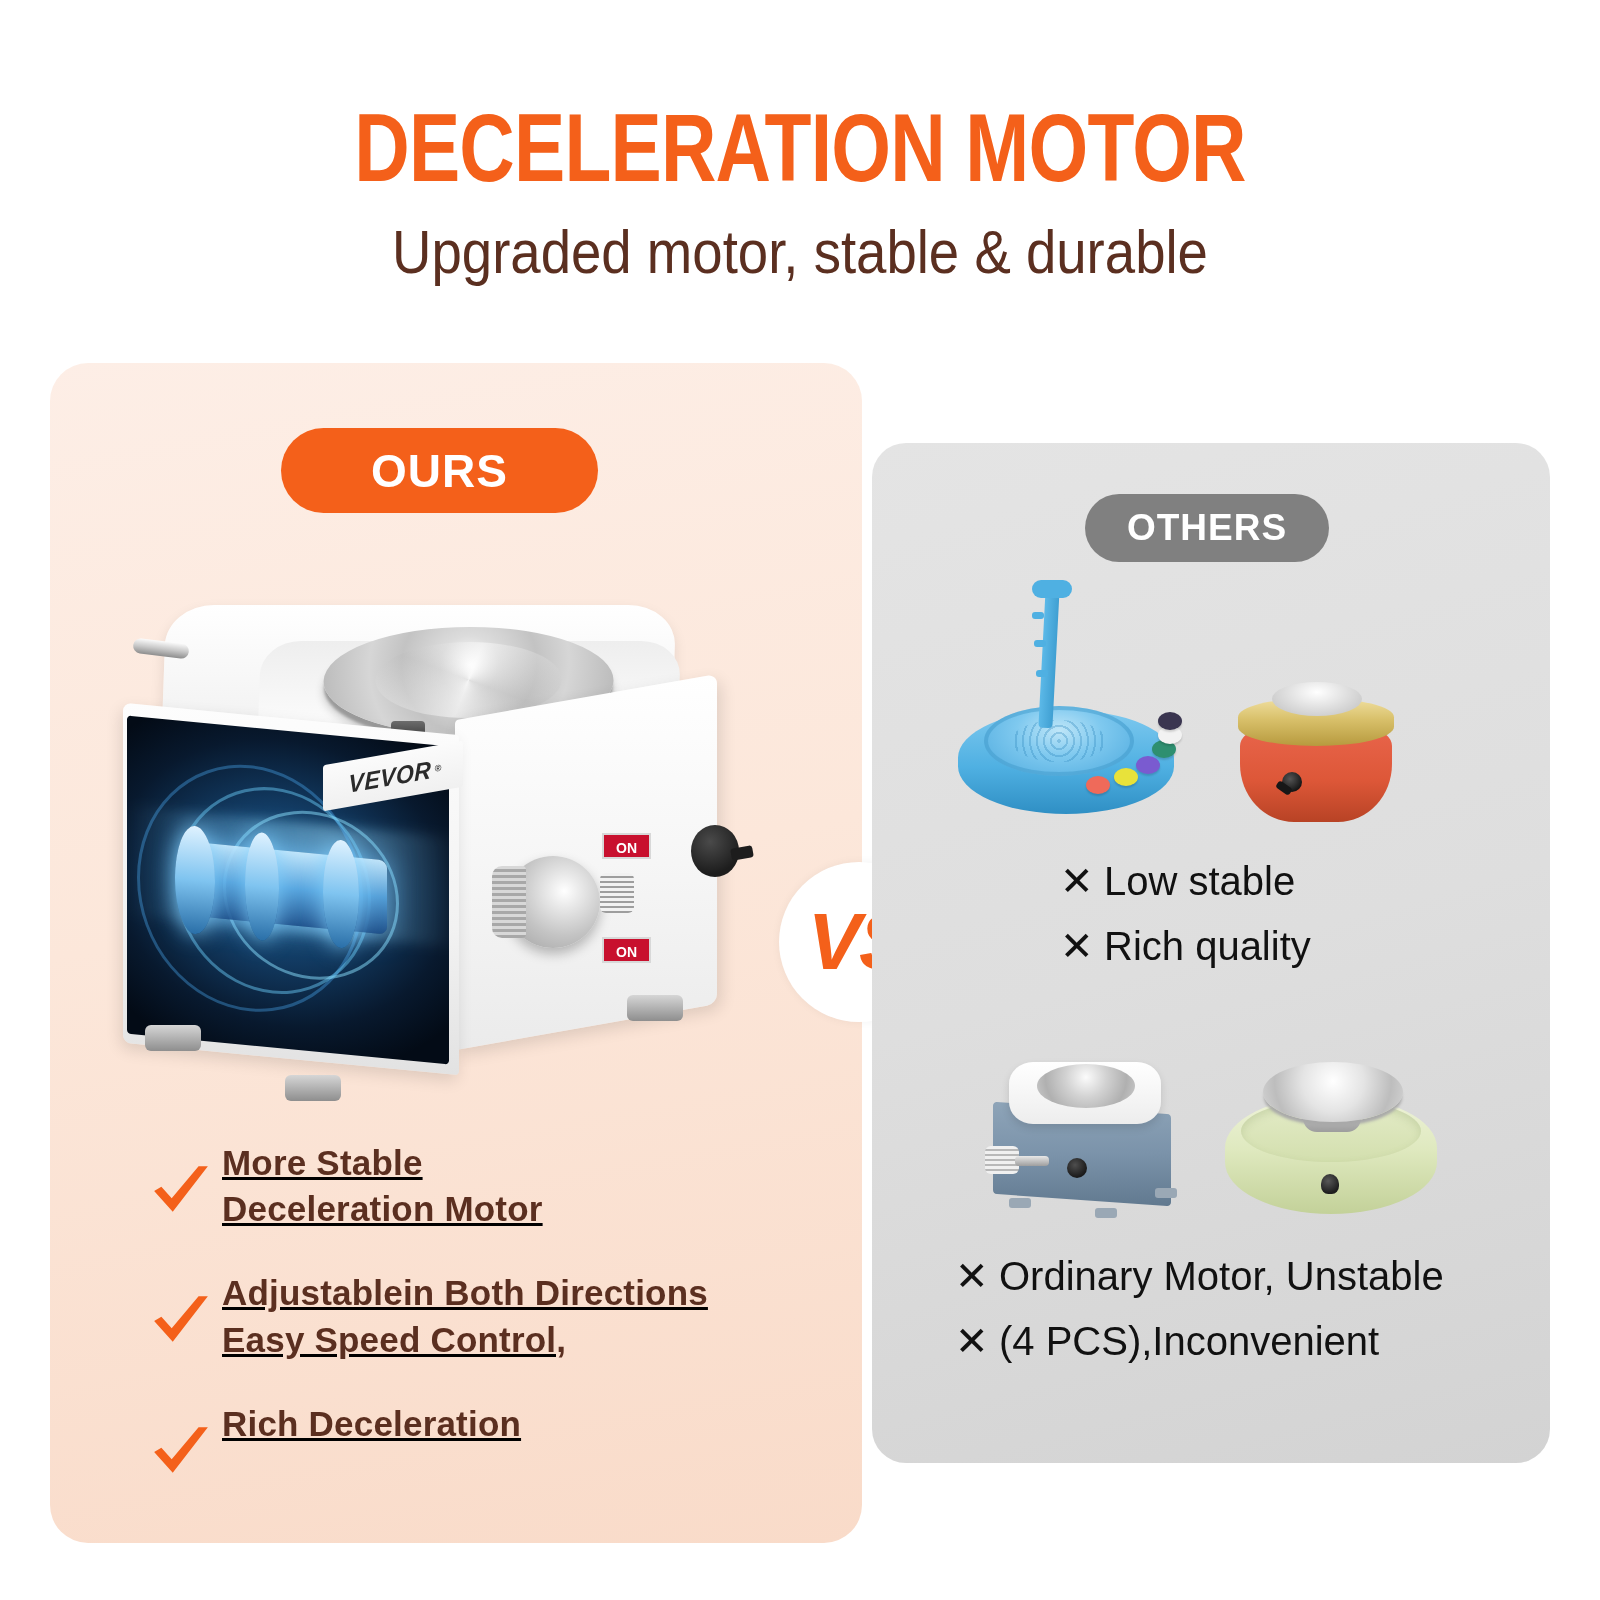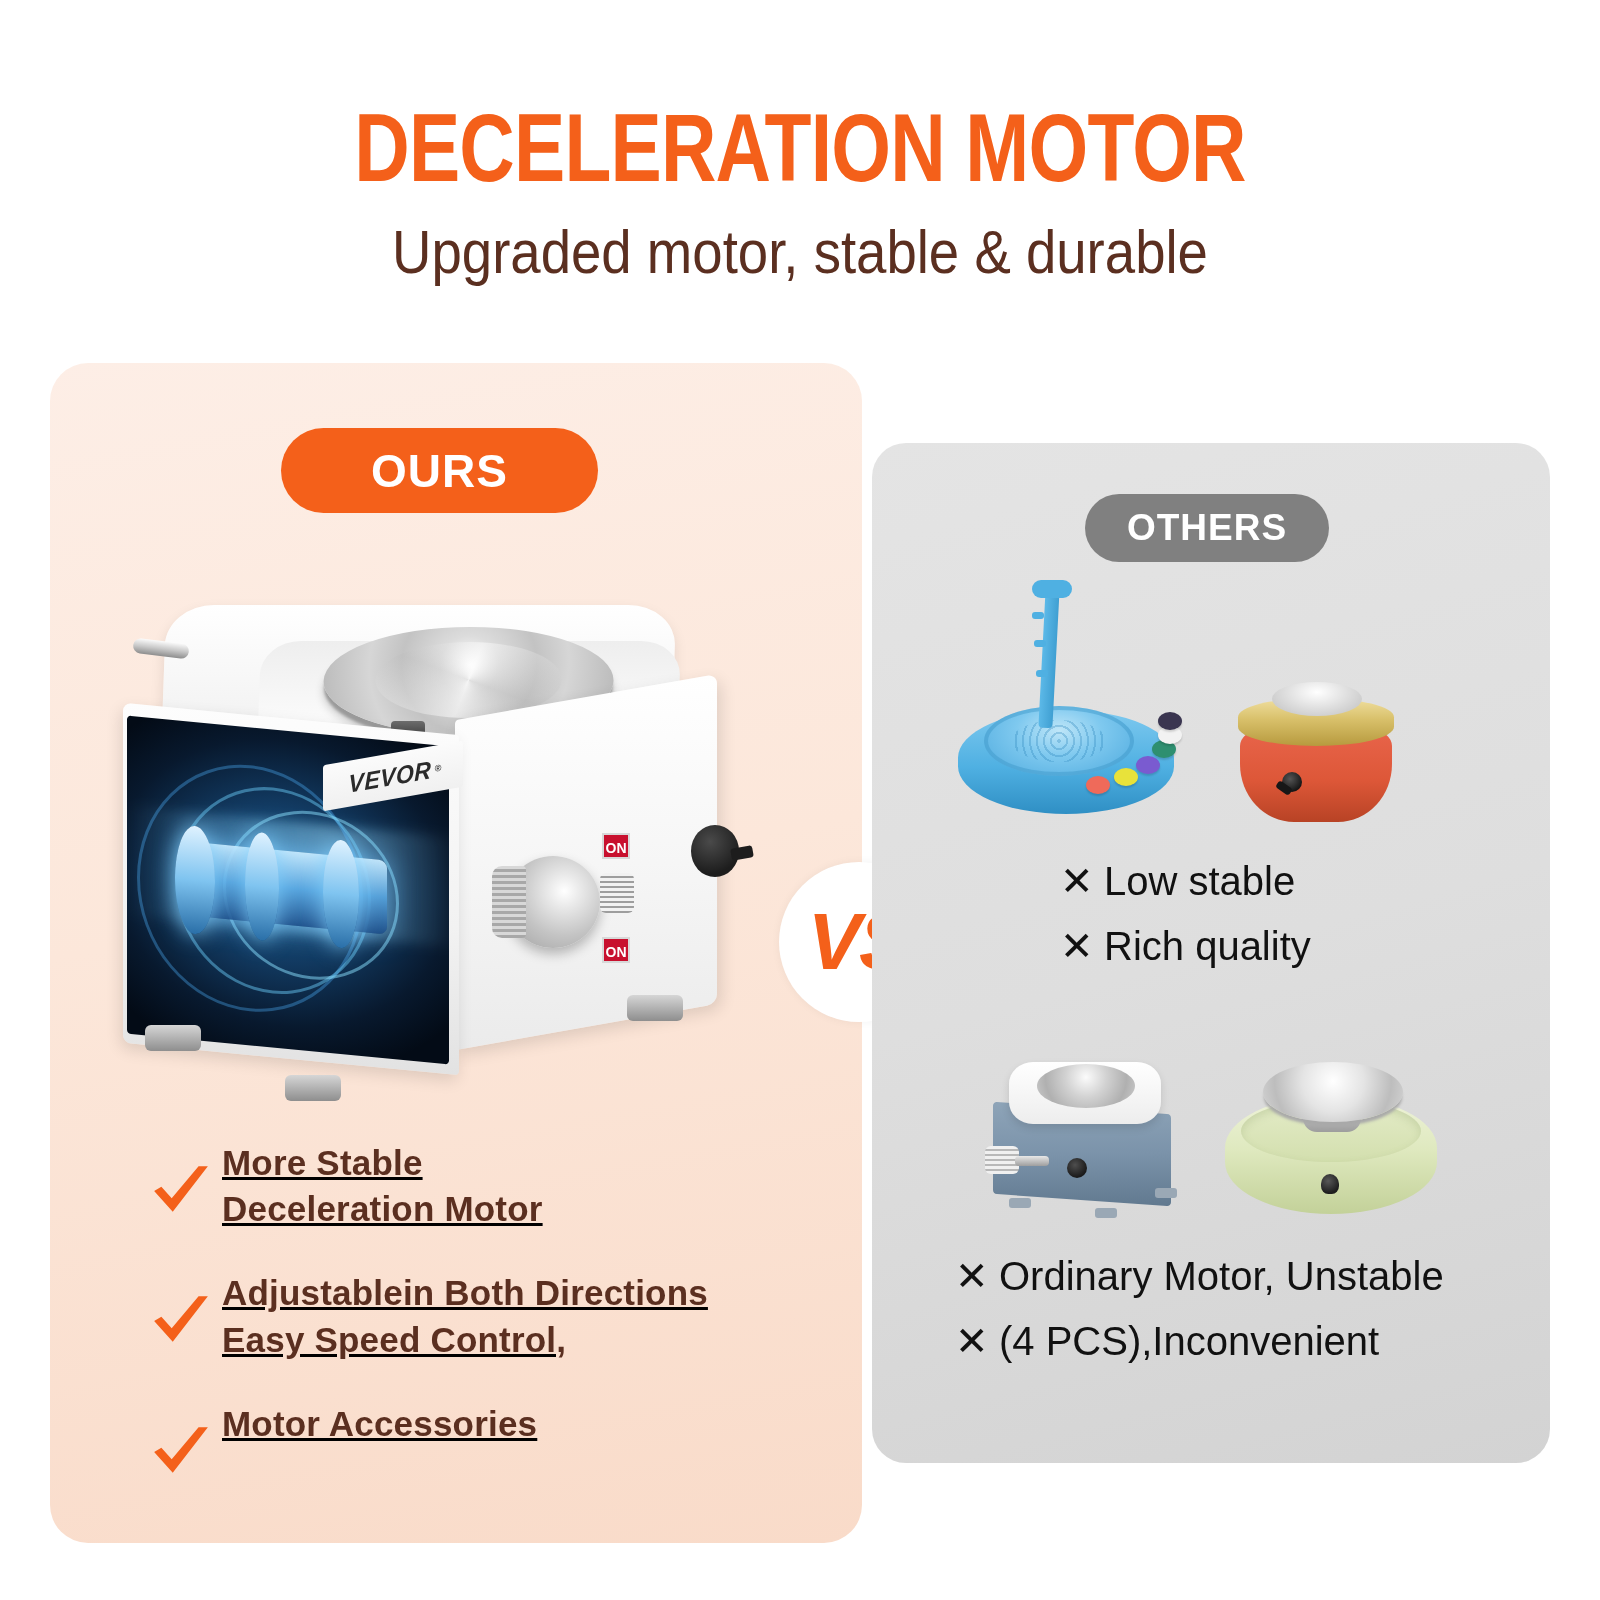--- a/index.html
+++ b/index.html
@@ -182,21 +182,21 @@
   }
   .wm-knob::before{
     content:"";position:absolute;left:-14px;top:10px;width:34px;height:72px;
     border-radius:10px 4px 4px 10px;
     background:repeating-linear-gradient(180deg,#d8d8d8 0 3px,#a8a8a8 3px 6px);
   }
   .wm-switch{
     position:absolute;left:497px;top:248px;width:28px;height:130px;
   }
   .wm-on{
-    position:absolute;left:0;width:28px;height:26px;background:#C8102E;
+    position:absolute;left:0;width:49px;height:26px;background:#C8102E;
     color:#fff;font-size:14px;font-weight:bold;text-align:center;line-height:26px;
     border:2px solid #d8d8d8;box-sizing:border-box;
   }
   .wm-on-top{top:0;}
   .wm-on-bot{top:104px;}
   .wm-toggle-base{
     position:absolute;left:-2px;top:40px;width:34px;height:40px;border-radius:6px;
     background:repeating-linear-gradient(180deg,#f2f2f2 0 3px,#9e9e9e 3px 5px);
   }
   .wm-toggle-lever{
@@ -423,21 +423,21 @@
     </div>
   </div>
 
   <div class="feat-row">
     <div class="check">
       <svg viewBox="0 0 60 52" width="62" height="54" aria-hidden="true">
         <path d="M4 26 L22 46 L56 2 L47 2 L21 33 L11 22 Z" fill="#F4601A"></path>
       </svg>
     </div>
     <div class="feat-text">
-      <div>Motor Accessories</div>
+      <div>Rich Deceleration</div>
     </div>
   </div>
 
 </div>
 
 <div class="vs-circle">
   <span class="vs-text">VS</span>
 </div>
 
 <div class="panel-others"></div>

